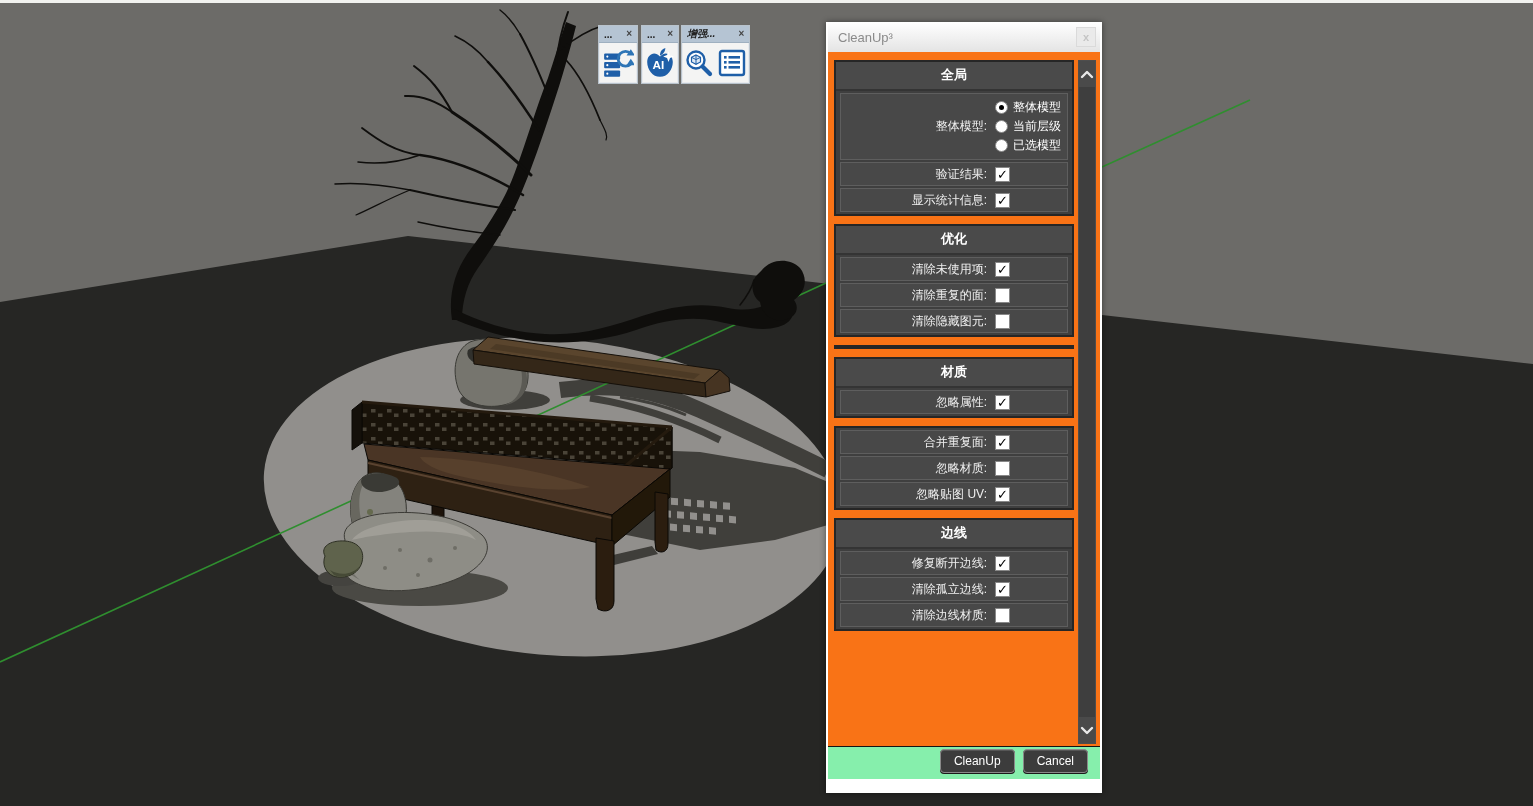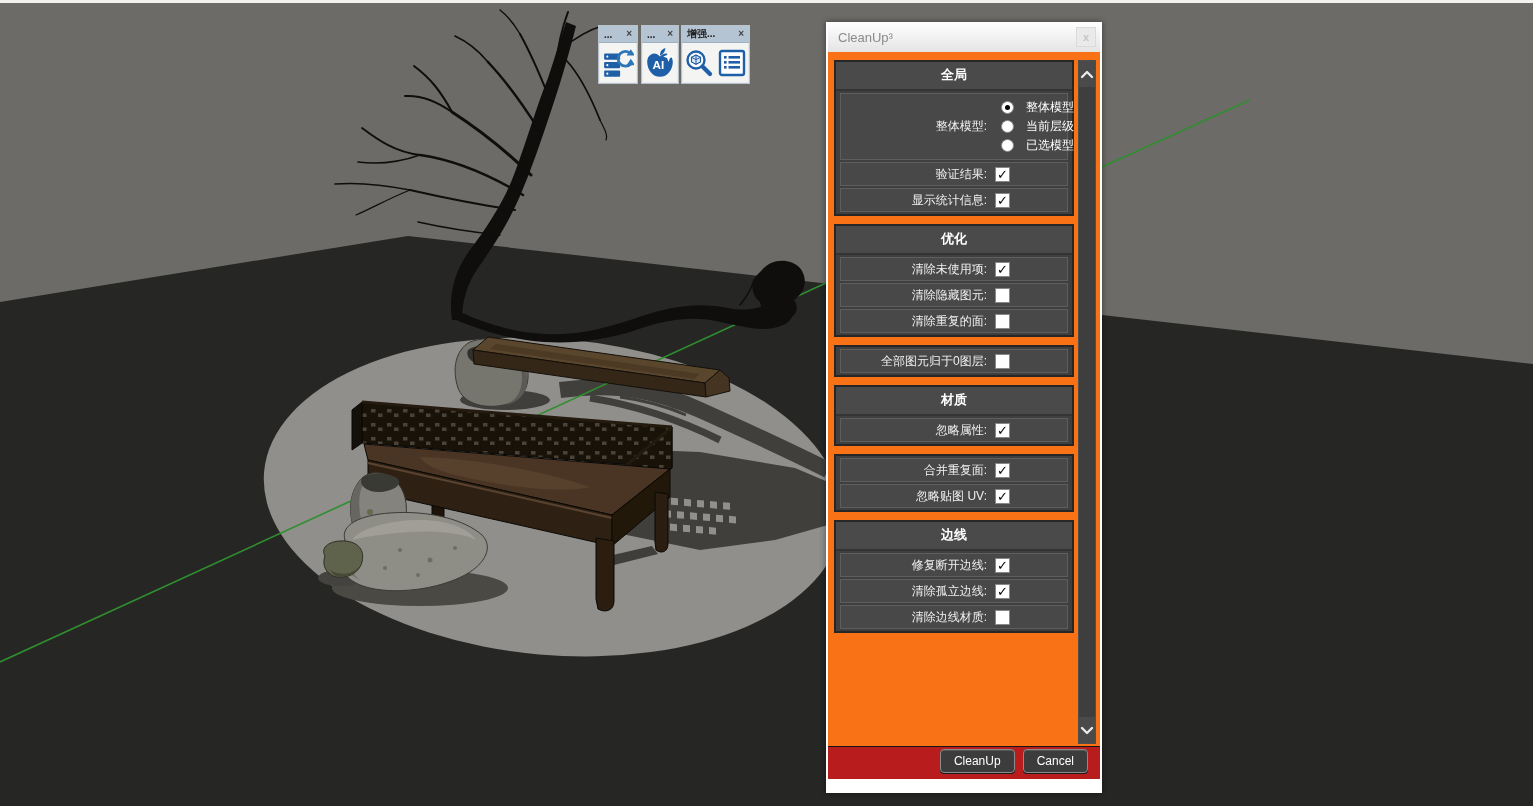--- a/index.html
+++ b/index.html
@@ -33,31 +33,31 @@
   .sec-head{background:#4a4a4a;border-bottom:2px solid #343434;text-align:center;
     color:#fff;font-weight:bold;font-size:13px;padding:4px 0 5px;}
   .row{margin:2px 4px;border:1px solid #5e5e5e;background:#484848;
     display:flex;align-items:center;min-height:24px;padding:1px 2px;}
   .row-label{flex:1;text-align:right;color:#f0f0f0;font-size:12px;padding-right:8px;white-space:nowrap;}
   .ctrl{width:70px;display:flex;align-items:center;}
   .ctrl-col{flex-direction:column;align-items:flex-start;padding:3px 0;}
   .checkbox{width:15px;height:15px;background:#fff;border:1px solid #888;
     display:flex;align-items:center;justify-content:center;
     font-size:13px;font-weight:bold;color:#000;line-height:1;cursor:default;}
-  .radio-opt{display:flex;align-items:center;gap:12px;margin:1px 6px;}
+  .radio-opt{display:flex;align-items:center;gap:5px;margin:1px 0;}
   .radio{width:13px;height:13px;border-radius:50%;background:#fff;border:1px solid #888;
     position:relative;cursor:default;flex:none;}
   .radio.on::after{content:"";position:absolute;inset:3px;border-radius:50%;background:#000;}
   .radio-label{color:#fff;font-size:12px;white-space:nowrap;}
 
   .vscroll{position:absolute;top:8px;right:4px;bottom:2px;width:18px;background:#3e3e3e;
     border:1px solid #4e4e4e;display:flex;flex-direction:column;justify-content:space-between;}
   .vs-btn{height:26px;background:#4a4a4a;display:flex;align-items:center;justify-content:center;cursor:default;}
 
-  .dlg-footer{height:33px;background:#b91c1c;border-top:1px solid #151515;
+  .dlg-footer{height:33px;background:#86efac;border-top:1px solid #151515;
     display:flex;align-items:center;justify-content:flex-end;gap:8px;padding:0 12px 4px;}
   .btn{background:#3c3c3c;border:1px solid #8a8a8a;border-radius:4px;color:#fff;
     font-size:12px;font-family:inherit;padding:4px 13px;cursor:default;
     box-shadow:0 1px 0 #1a1a1a, inset 0 1px 0 #565656;}
 </style>
 </head>
 <body>
 
 <div class="screen">
 
@@ -216,21 +216,21 @@
     <div class="tb-body">
       <svg width="32" height="32" viewBox="0 0 30 30">
         <path d="M 15,9 C 10,3 3,7 3,14 C 3,21 8,28 15,28 C 22,28 27,21 27,14 C 27,7 20,3 15,9 Z" fill="#1f5fa8"></path>
         <path d="M 15,8 C 15,4 17,2 20,1 C 20,4 18,7 15,8 Z" fill="#1f5fa8"></path>
         <text x="8" y="21" font-size="11" font-weight="bold" fill="#ffffff" font-family="Liberation Sans, sans-serif">AI</text>
         <path d="M 23,4 L 24.4,7.6 L 28,9 L 24.4,10.4 L 23,14 L 21.6,10.4 L 18,9 L 21.6,7.6 Z" fill="#ffffff"></path>
       </svg>
     </div>
   </div>
 
-  <div class="mini-tb" style="left:681px;width:69px;height:59px;">
+  <div class="mini-tb" style="left:681px;width:69px;height:59px;font-style:italic;">
     <div class="tb-title">
       <span class="t">增强...</span>
       <span class="tb-close">×</span>
     </div>
     <div class="tb-body">
       <svg width="32" height="32" viewBox="0 0 30 30">
         <circle cx="12" cy="12" r="8.5" fill="#fff" stroke="#1f5fa8" stroke-width="2.4"></circle>
         <polygon points="12,7 16.5,9.3 16.5,14 12,16.3 7.5,14 7.5,9.3" fill="#dce8f4" stroke="#1f5fa8" stroke-width="1.2"></polygon>
         <path d="M 12,7 L 12,16.3 M 7.5,9.3 L 12,11.6 L 16.5,9.3" fill="none" stroke="#1f5fa8" stroke-width="1"></path>
         <line x1="18.5" y1="18.5" x2="26" y2="26" stroke="#1f5fa8" stroke-width="4.2" stroke-linecap="round"></line>
@@ -290,57 +290,57 @@
 
       <div class="section">
         <div class="sec-head">优化</div>
         <div class="row">
           <span class="row-label">清除未使用项:</span>
           <span class="ctrl">
               <span class="checkbox on">✓</span>
             </span>
         </div>
         <div class="row">
+          <span class="row-label">清除重复的面:</span>
+          <span class="ctrl">
+              <span class="checkbox"></span>
+            </span>
+        </div>
+        <div class="row">
           <span class="row-label">清除隐藏图元:</span>
           <span class="ctrl">
               <span class="checkbox"></span>
             </span>
         </div>
-        <div class="row">
-          <span class="row-label">清除重复的面:</span>
+      </div>
+
+      <div class="section">
+      </div>
+
+      <div class="section">
+        <div class="sec-head">材质</div>
+        <div class="row">
+          <span class="row-label">忽略属性:</span>
+          <span class="ctrl">
+              <span class="checkbox on">✓</span>
+            </span>
+        </div>
+      </div>
+
+      <div class="section">
+        <div class="row">
+          <span class="row-label">合并重复面:</span>
+          <span class="ctrl">
+              <span class="checkbox on">✓</span>
+            </span>
+        </div>
+        <div class="row">
+          <span class="row-label">忽略材质:</span>
           <span class="ctrl">
               <span class="checkbox"></span>
-            </span>
-        </div>
-      </div>
-
-      <div class="section">
-        <div class="row">
-          <span class="row-label">全部图元归于0图层:</span>
-          <span class="ctrl">
-              <span class="checkbox"></span>
-            </span>
-        </div>
-      </div>
-
-      <div class="section">
-        <div class="sec-head">材质</div>
-        <div class="row">
-          <span class="row-label">忽略属性:</span>
-          <span class="ctrl">
-              <span class="checkbox on">✓</span>
-            </span>
-        </div>
-      </div>
-
-      <div class="section">
-        <div class="row">
-          <span class="row-label">合并重复面:</span>
-          <span class="ctrl">
-              <span class="checkbox on">✓</span>
             </span>
         </div>
         <div class="row">
           <span class="row-label">忽略贴图 UV:</span>
           <span class="ctrl">
               <span class="checkbox on">✓</span>
             </span>
         </div>
       </div>
 

